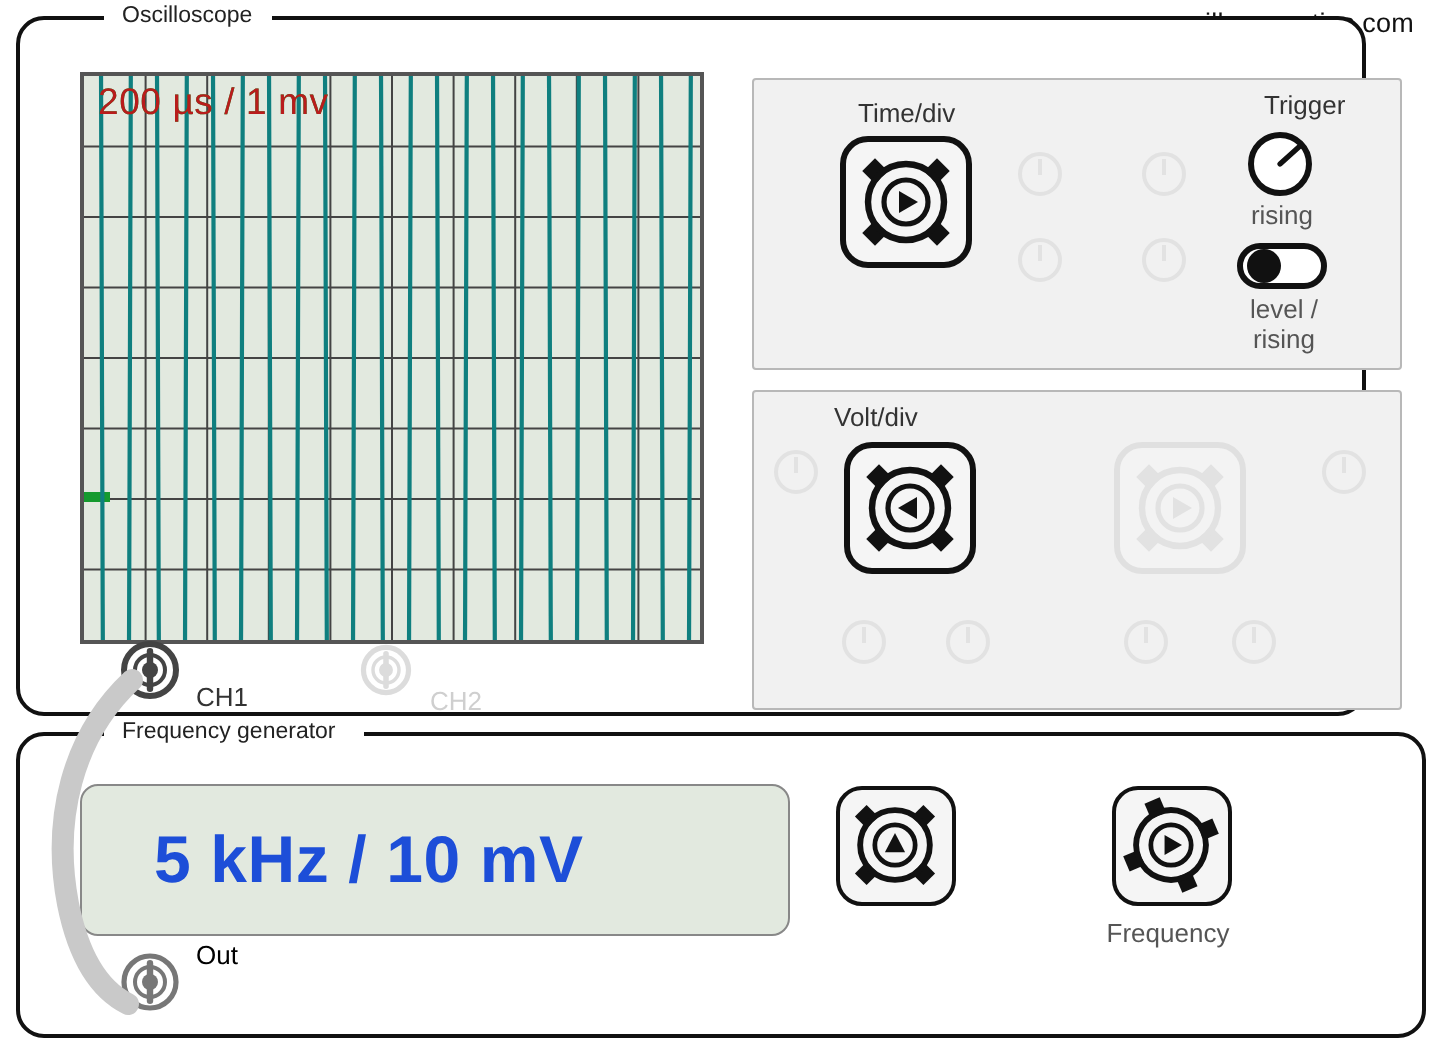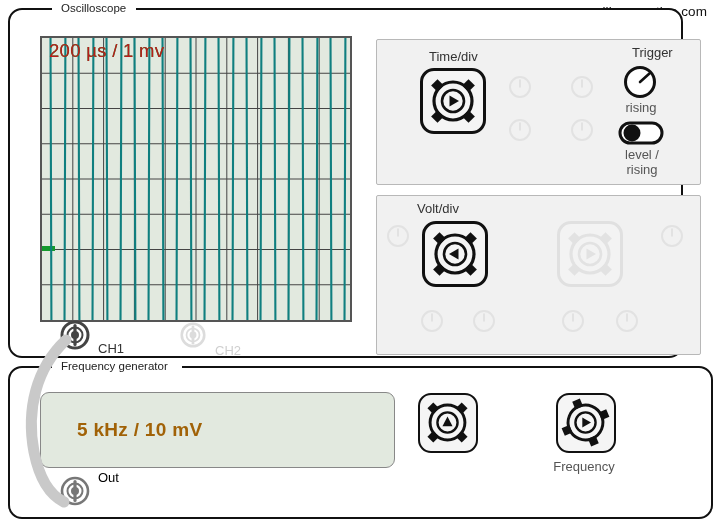--- a/index.html
+++ b/index.html
@@ -107,21 +107,21 @@
   .smallknob{position:absolute;width:24px;height:24px;}
 
   
   #gen-display{
     position:absolute;left:30px;top:24px;width:355px;height:76px;
     background:#e2e9df;border:1.5px solid #888;border-radius:9px;
     box-sizing:border-box;
     display:flex;align-items:center;
   }
   #gen-value{
-    font-size:19px;font-weight:bold;color:#a16207;
+    font-size:33px;font-weight:bold;color:#1d4ed8;
     padding-left:36px;letter-spacing:.3px;
   }
 
   .gen-knob{
     position:absolute;width:60px;height:60px;
     border:2.5px solid #111;border-radius:13px;background:#f5f5f5;
     box-sizing:border-box;
   }
 
   

